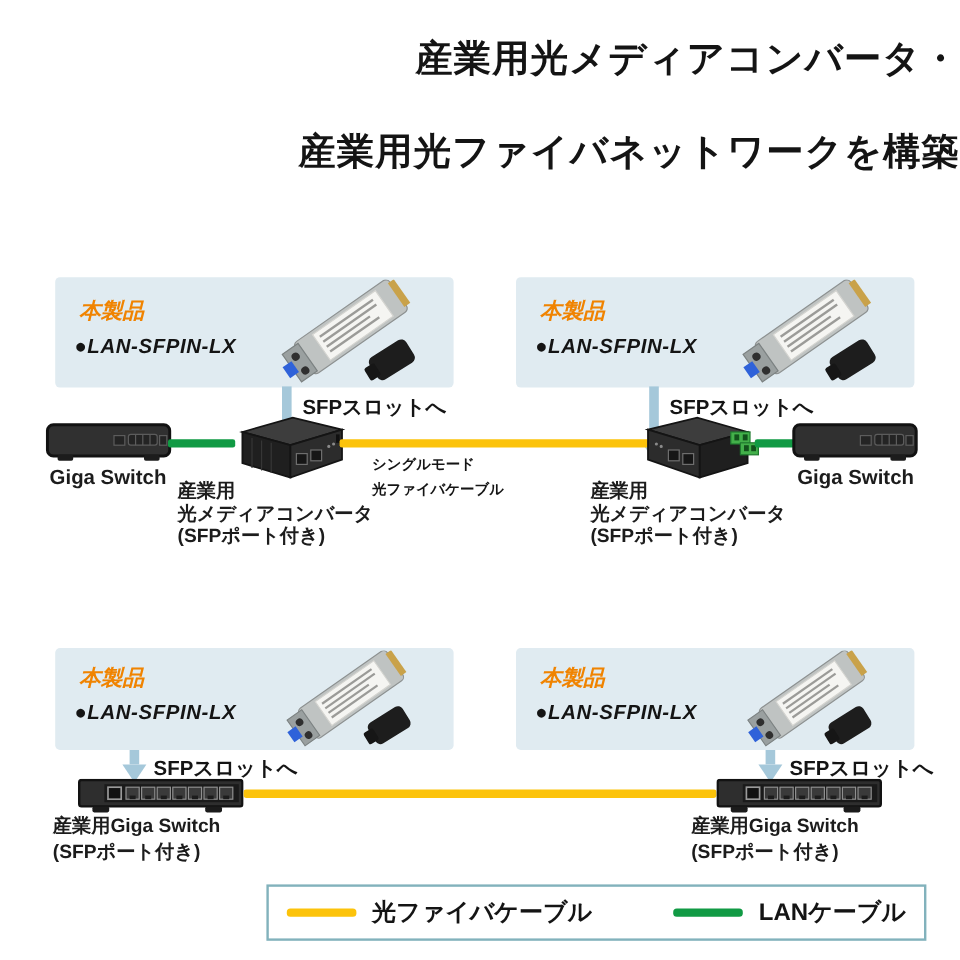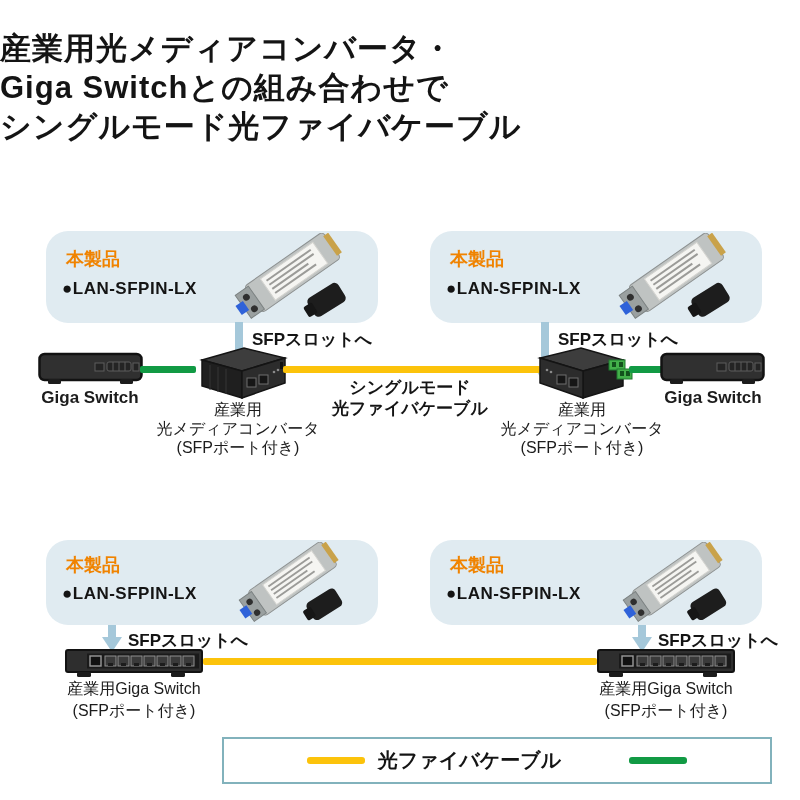--- a/index.html
+++ b/index.html
@@ -1,51 +1,50 @@
 <!DOCTYPE html>
 <html><head>
 <meta charset="utf-8">
 <style>
   html,body{margin:0;padding:0;background:#fff;}
   #stage{
     position:relative;width:800px;height:800px;background:#ffffff;overflow:hidden;
     font-family:"Liberation Sans","DejaVu Sans",sans-serif;color:#111;
   }
   .abs{position:absolute;}
-  .title-line{left:0;width:800px;text-align:left;font-size:31px;font-weight:bold;
+  .title-line{left:0;width:800px;text-align:right;font-size:31px;font-weight:bold;
     letter-spacing:1px;color:#141414;}
   .section-bar{left:36px;width:728px;height:44px;background:#5798a5;
     display:flex;align-items:center;justify-content:center;}
   .section-bar span{color:#ffffff;font-size:24px;font-weight:bold;letter-spacing:1px;}
-  .card{width:332px;background:#e0ebf1;border-radius:22px;}
+  .card{width:332px;background:#e0ebf1;border-radius:4px;font-style:italic;}
   .product-label{position:absolute;left:20px;font-size:18px;font-weight:bold;color:#f08300;}
   .model-label{position:absolute;left:16px;font-size:17px;font-weight:bold;color:#141414;letter-spacing:.5px;text-align:right;}
   .sfp-photo{position:absolute;right:8px;top:2px;}
   .arrow-shaft{width:8px;background:#a5c8da;}
   .arrow-head{width:0;height:0;border-left:10px solid transparent;border-right:10px solid transparent;
     border-top:15px solid #a5c8da;}
   .arrow-label{font-size:17px;font-weight:bold;white-space:nowrap;color:#141414;}
   .cable{height:7px;border-radius:2px;}
   .dev-label{font-size:17px;font-weight:bold;text-align:center;color:#1c1c1c;}
-  .dev-label-sm{font-size:16px;font-weight:normal;text-align:center;line-height:19px;color:#1c1c1c;}
-  .cable-label{font-size:17px;font-weight:bold;text-align:center;line-height:21px;color:#141414;}
+  .dev-label-sm{font-size:16px;font-weight:bold;text-align:left;line-height:19px;color:#1c1c1c;}
+  .cable-label{font-size:12px;font-weight:bold;line-height:21px;color:#141414;}
   .legend-box{left:222px;top:737px;width:546px;height:43px;border:2px solid #82b2bc;background:#fff;
     display:flex;align-items:center;justify-content:center;gap:13px;}
   .legend-swatch{width:58px;height:7px;border-radius:3px;}
   .legend-label{font-size:20px;font-weight:bold;color:#141414;}
   .spacer40{width:42px;}
 </style>
 </head>
 <body>
 
 <div id="stage">
 
   <div class="abs title-line" style="top:28px">産業用光メディアコンバータ・</div>
-  <div class="abs title-line" style="top:67px">Giga Switchとの組み合わせで</div>
-  <div class="abs title-line" style="top:106px">シングルモード光ファイバケーブル</div>
+  <div class="abs title-line" style="top:106px">産業用光ファイバネットワークを構築</div>
 
 
   <div class="abs card" style="left:46px;top:231px;height:92px">
     <div class="product-label" style="top:16px">本製品</div>
     <div class="model-label" style="top:48px">●LAN-SFPIN-LX</div>
     <svg class="sfp-photo" width="152" height="88" viewBox="0 0 152 88">
       <g transform="rotate(-35 70 40)">
         <rect x="26" y="26" width="96" height="32" rx="4" fill="#bfc3c2" stroke="#8d9191"></rect>
         <rect x="14" y="28" width="16" height="28" fill="#9aa0a0" stroke="#7c8282"></rect>
         <circle cx="22" cy="36" r="3.4" fill="#2f2f2f"></circle>
@@ -298,15 +297,16 @@
     <div>産業用Giga Switch</div>
     <div>(SFPポート付き)</div>
   </div>
 
 
   <div class="abs legend-box">
     <div class="legend-swatch" style="background: rgb(252, 195, 11);"></div>
     <div class="legend-label">光ファイバケーブル</div>
     <div class="spacer40"></div>
     <div class="legend-swatch" style="background: rgb(17, 154, 68);"></div>
+    <div class="legend-label">LANケーブル</div>
   </div>
 
 </div>
 
 </body></html>

